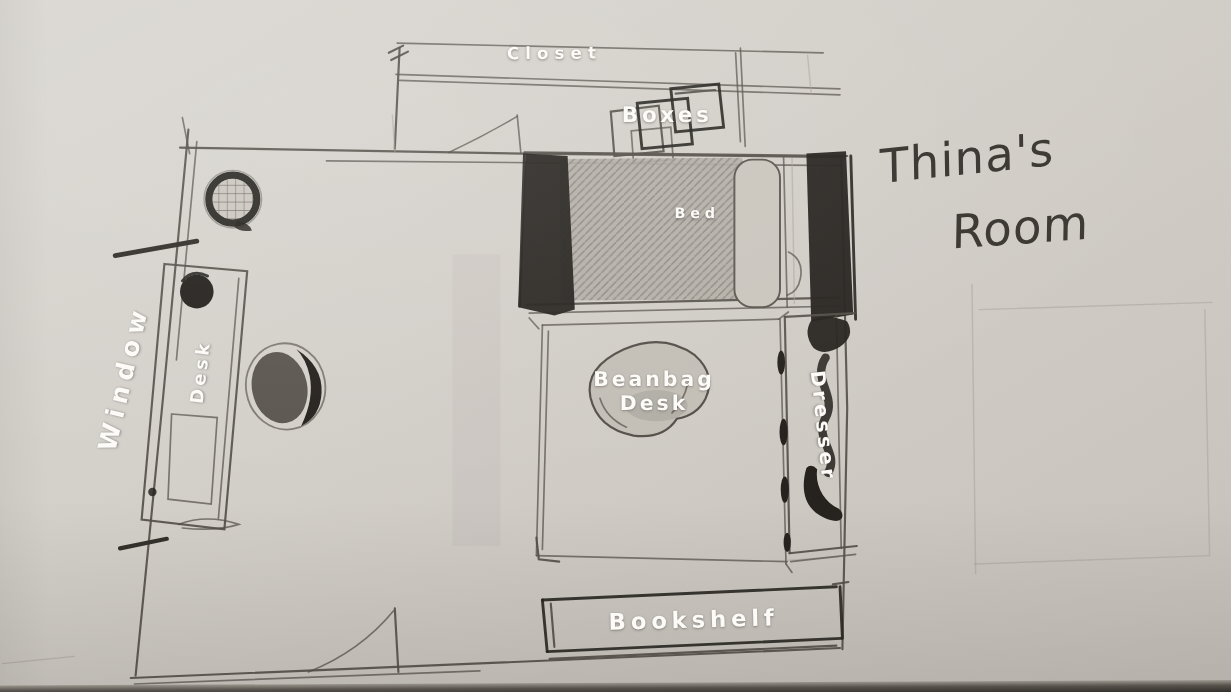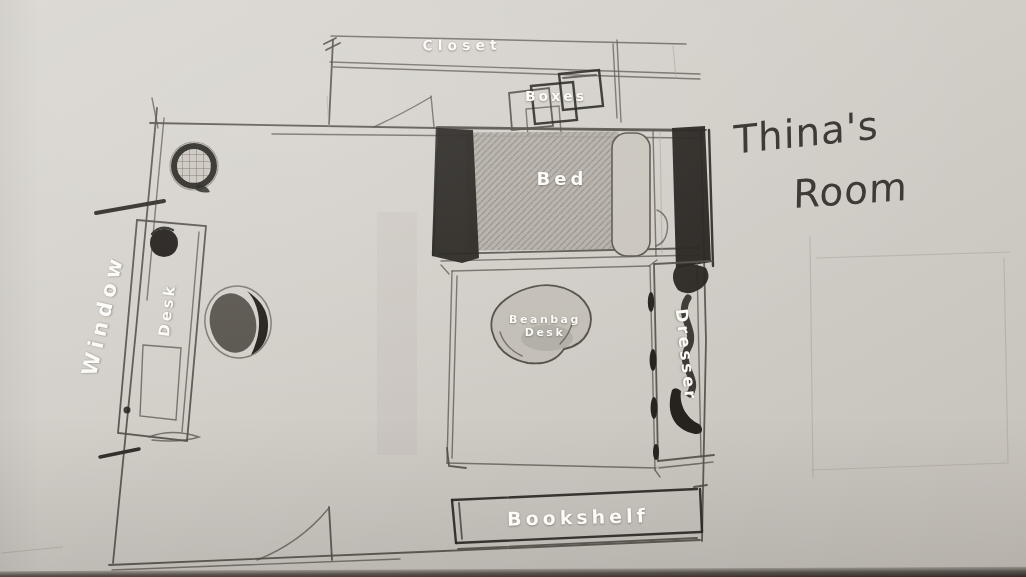--- a/index.html
+++ b/index.html
@@ -192,29 +192,29 @@
     <g>
       <path class="faint" d="M810,237 L813,478" opacity=".5"></path>
       <path class="faint" d="M812,470 L1008,463" opacity=".4"></path>
       <path class="faint" d="M816,258 L1010,252" opacity=".28"></path>
       <path class="faint" d="M1004,258 L1008,462" opacity=".25"></path>
     </g>
   </svg>
 
   <div class="label center" style="left:462px;top:45px;font-size:14px;letter-spacing:5px;transform:translate(-50%,-50%) rotate(-0.5deg);">Closet</div>
 
-  <div class="label center" style="left:556px;top:96px;font-size:14px;letter-spacing:3px;">Boxes</div>
-
-  <div class="label center" style="left:562px;top:178px;font-size:18px;letter-spacing:4px;">Bed</div>
+  <div class="label center" style="left:556px;top:96px;font-size:18px;letter-spacing:3px;">Boxes</div>
+
+  <div class="label center" style="left:581px;top:178px;font-size:12px;letter-spacing:4px;">Bed</div>
 
   <div class="label" style="left:103px;top:315px;font-size:21px;letter-spacing:5px;transform:translate(-50%,-50%) rotate(-77deg);">Window</div>
 
   <div class="label" style="left:167px;top:310px;font-size:15px;letter-spacing:3px;transform:translate(-50%,-50%) rotate(-83deg);">Desk</div>
 
-  <div class="label center" style="left:545px;top:327px;font-size:11px;letter-spacing:2.5px;text-align:center;white-space:normal;line-height:1.15;width:110px;">
+  <div class="label center" style="left:545px;top:327px;font-size:17px;letter-spacing:2.5px;text-align:center;white-space:normal;line-height:1.15;width:110px;">
     <span>Beanbag</span><br>
     <span>Desk</span>
   </div>
 
   <div class="label" style="left:686px;top:355px;font-size:16.5px;letter-spacing:3px;transform:translate(-50%,-50%) rotate(84deg);">Dresser</div>
 
   <div class="label center" style="left:578px;top:517px;font-size:19px;letter-spacing:4px;transform:translate(-50%,-50%) rotate(-1.5deg);">Bookshelf</div>
 
   <div>
     <div class="title-line" style="left:733px;top:110px;transform:rotate(-6deg) skewX(-5deg);">Thina's</div>

